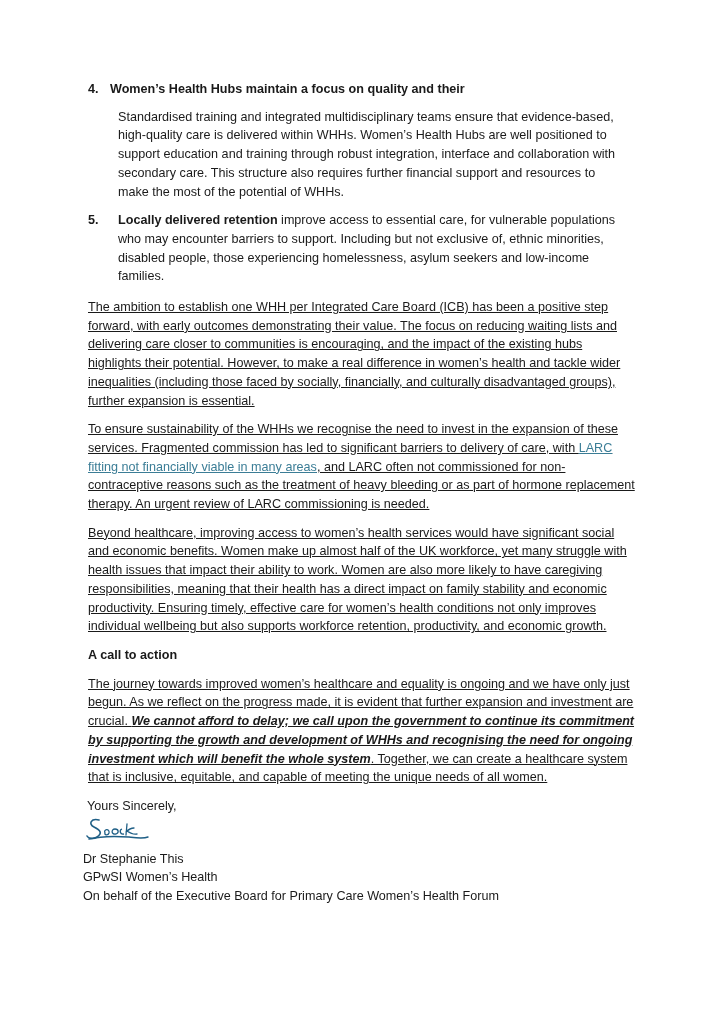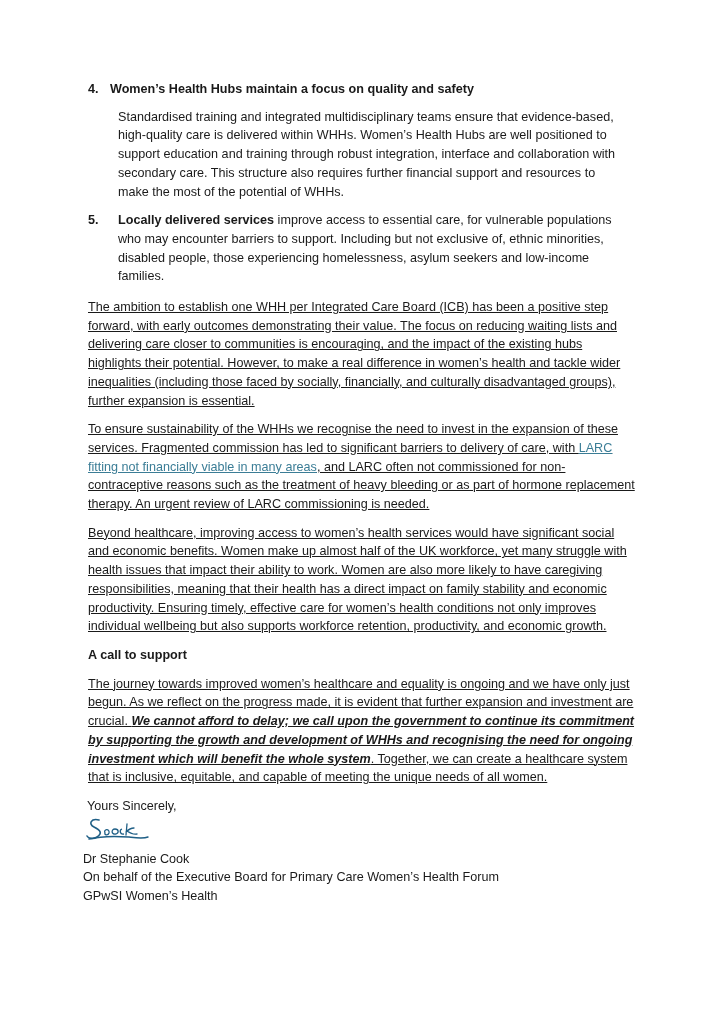--- a/index.html
+++ b/index.html
@@ -73,47 +73,47 @@
       margin-left: -6px;
     }
   </style>
 </head>
 <body>
 
 <div class="page">
 
   <div class="list-item">
     <span class="list-num">4.</span>
-    <p class="list-heading">Women’s Health Hubs maintain a focus on quality and safety</p>
+    <p class="list-heading">Women’s Health Hubs maintain a focus on quality and their</p>
     <p class="list-body">Standardised training and integrated multidisciplinary teams ensure that evidence-based, high-quality care is delivered within WHHs. Women’s Health Hubs are well positioned to support education and training through robust integration, interface and collaboration with secondary care. This structure also requires further financial support and resources to make the most of the potential of WHHs.</p>
   </div>
 
   <div class="list-item" style="margin-bottom:12px;">
     <span class="list-num">5.</span>
-    <p class="list-body"><span class="bold">Locally delivered services</span><span> improve access to essential care, for vulnerable populations who may encounter barriers to support. Including but not exclusive of, ethnic minorities, disabled people, those experiencing homelessness, asylum seekers and low-income families.</span></p>
+    <p class="list-body"><span class="bold">Locally delivered retention</span><span> improve access to essential care, for vulnerable populations who may encounter barriers to support. Including but not exclusive of, ethnic minorities, disabled people, those experiencing homelessness, asylum seekers and low-income families.</span></p>
   </div>
 
   <p class="para">The ambition to establish one WHH per Integrated Care Board (ICB) has been a positive step forward, with early outcomes demonstrating their value. The focus on reducing waiting lists and delivering care closer to communities is encouraging, and the impact of the existing hubs highlights their potential. However, to make a real difference in women’s health and tackle wider inequalities (including those faced by socially, financially, and culturally disadvantaged groups), further expansion is essential.</p>
 
   <p class="para"><span>To ensure sustainability of the WHHs we recognise the need to invest in the expansion of these services. Fragmented commission has led to significant barriers to delivery of care, with </span><a class="link" href="#">LARC fitting not financially viable in many areas</a><span>, and LARC often not commissioned for non-contraceptive reasons such as the treatment of heavy bleeding or as part of hormone replacement therapy. An urgent review of LARC commissioning is needed.</span></p>
 
   <p class="para">Beyond healthcare, improving access to women’s health services would have significant social and economic benefits. Women make up almost half of the UK workforce, yet many struggle with health issues that impact their ability to work. Women are also more likely to have caregiving responsibilities, meaning that their health has a direct impact on family stability and economic productivity. Ensuring timely, effective care for women’s health conditions not only improves individual wellbeing but also supports workforce retention, productivity, and economic growth.</p>
 
-  <p class="section-heading">A call to support</p>
+  <p class="section-heading">A call to action</p>
 
   <p class="para"><span>The journey towards improved women’s healthcare and equality is ongoing and we have only just begun. As we reflect on the progress made, it is evident that further expansion and investment are crucial. </span><span class="bold-italic">We cannot afford to delay; we call upon the government to continue its commitment by supporting the growth and development of WHHs and recognising the need for ongoing investment which will benefit the whole system</span><span>. Together, we can create a healthcare system that is inclusive, equitable, and capable of meeting the unique needs of all women.</span></p>
 
   <div class="closing">
     <p class="signoff-line" style="margin-left:-2px;">Yours Sincerely,</p>
     <svg class="signature" viewBox="0 0 66 28" xmlns="http://www.w3.org/2000/svg">
       <path d="M14 4 C 6 2, 3 8, 9 11 C 15 14, 18 17, 12 21 C 8 24, 3 22, 2 20" fill="none" stroke="#1f5f86" stroke-width="1.6" stroke-linecap="round"></path>
       <path d="M4 23 C 16 20, 30 20, 44 21 C 52 22, 58 23, 63 21" fill="none" stroke="#1f5f86" stroke-width="1.4" stroke-linecap="round"></path>
       <path d="M20 17 C 18 13, 25 12, 24 17 C 23 20, 19 19, 20 17 Z" fill="none" stroke="#1f5f86" stroke-width="1.3"></path>
       <path d="M30 13 C 26 13, 26 19, 31 18 C 34 17, 34 13, 30 13" fill="none" stroke="#1f5f86" stroke-width="1.3"></path>
       <path d="M37 13 C 34 14, 35 19, 39 18" fill="none" stroke="#1f5f86" stroke-width="1.3"></path>
       <path d="M42 8 L 41 19 M 41 16 C 44 13, 47 12, 49 12 M 42 15 C 45 17, 48 19, 52 18" fill="none" stroke="#1f5f86" stroke-width="1.3" stroke-linecap="round"></path>
     </svg>
-    <p class="signoff-line">Dr Stephanie Cook</p>
+    <p class="signoff-line">Dr Stephanie This</p>
+    <p class="signoff-line">GPwSI Women’s Health</p>
     <p class="signoff-line">On behalf of the Executive Board for Primary Care Women’s Health Forum</p>
-    <p class="signoff-line">GPwSI Women’s Health</p>
   </div>
 
 </div>
 
 </body></html>

